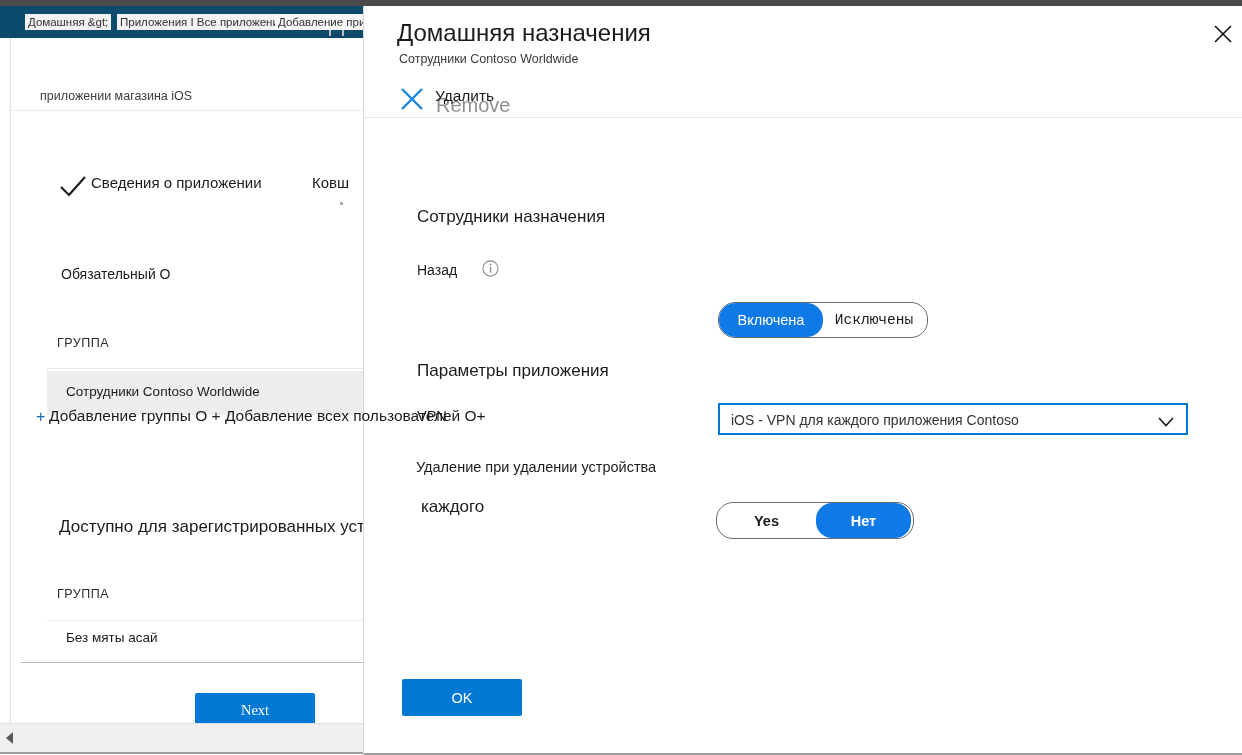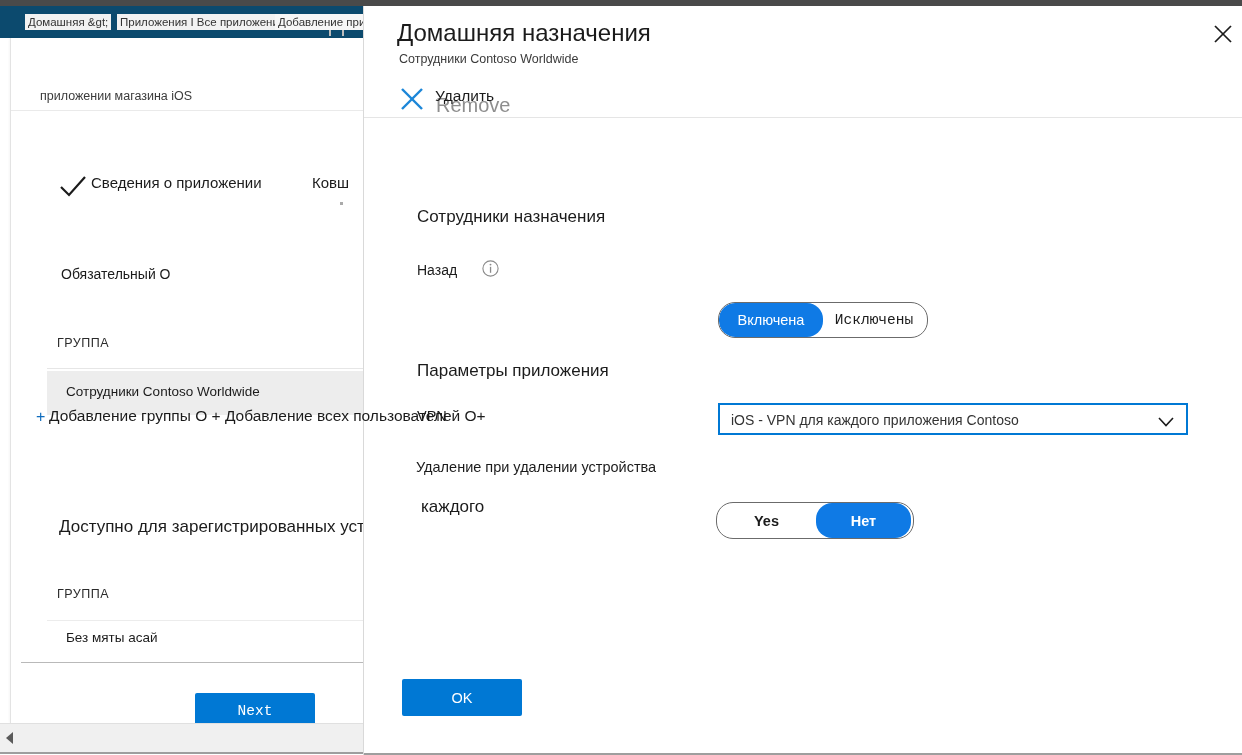--- a/index.html
+++ b/index.html
@@ -48,21 +48,21 @@
   #sec-available{position:absolute;left:48px;top:479px;font-size:17px;color:#1b1b1b;white-space:nowrap;}
   #grp-label-2{position:absolute;left:46px;top:549px;font-size:12.5px;color:#2b2b2b;letter-spacing:.5px;white-space:nowrap;}
   #grp-rule-2{position:absolute;left:36px;top:582px;width:340px;height:1px;background:#ececec;}
   #grp-row-2{position:absolute;left:36px;top:588px;width:340px;height:34px;}
   #grp-row-2 .row-text{position:absolute;left:19px;top:4px;font-size:13.5px;color:#1b1b1b;white-space:nowrap;}
   #grp-rule-3{position:absolute;left:10px;top:624px;width:366px;height:1px;background:#b9b9b9;}
 
   #btn-back{position:absolute;left:40px;top:655px;width:136px;height:35px;background:#fff;border:1px solid #7a7a7a;
             font-size:14px;color:#1b1b1b;font-family:inherit;cursor:pointer;padding:0;}
   #btn-next{position:absolute;left:184px;top:655px;width:120px;height:35px;background:#0078d4;border:none;border-radius:2px;
-            font-size:14.5px;color:#fff;font-family:Liberation Mono, monospace;cursor:pointer;padding:0;}
+            font-size:14.5px;color:#fff;font-family:Liberation Serif, serif;cursor:pointer;padding:0;}
 
   #hscroll{position:absolute;left:0;top:717px;width:381px;height:30px;background:#f0f0f0;border-top:1px solid #e0e0e0;}
   #hscroll-left{position:absolute;left:6px;top:8px;width:0;height:0;border-top:6px solid transparent;border-bottom:6px solid transparent;border-right:7px solid #5a5a5a;}
   #hscroll-thumb{position:absolute;left:22px;top:4px;width:0px;height:22px;background:#cfcfcf;}
   #bottom-rule{position:absolute;left:0;top:746px;width:381px;height:2px;background:#9e9e9e;}
 
   
   #dialog{position:absolute;left:363px;top:6px;width:879px;height:749px;background:#ffffff;
           border-left:1px solid #d9d9d9;overflow:hidden;}
 

